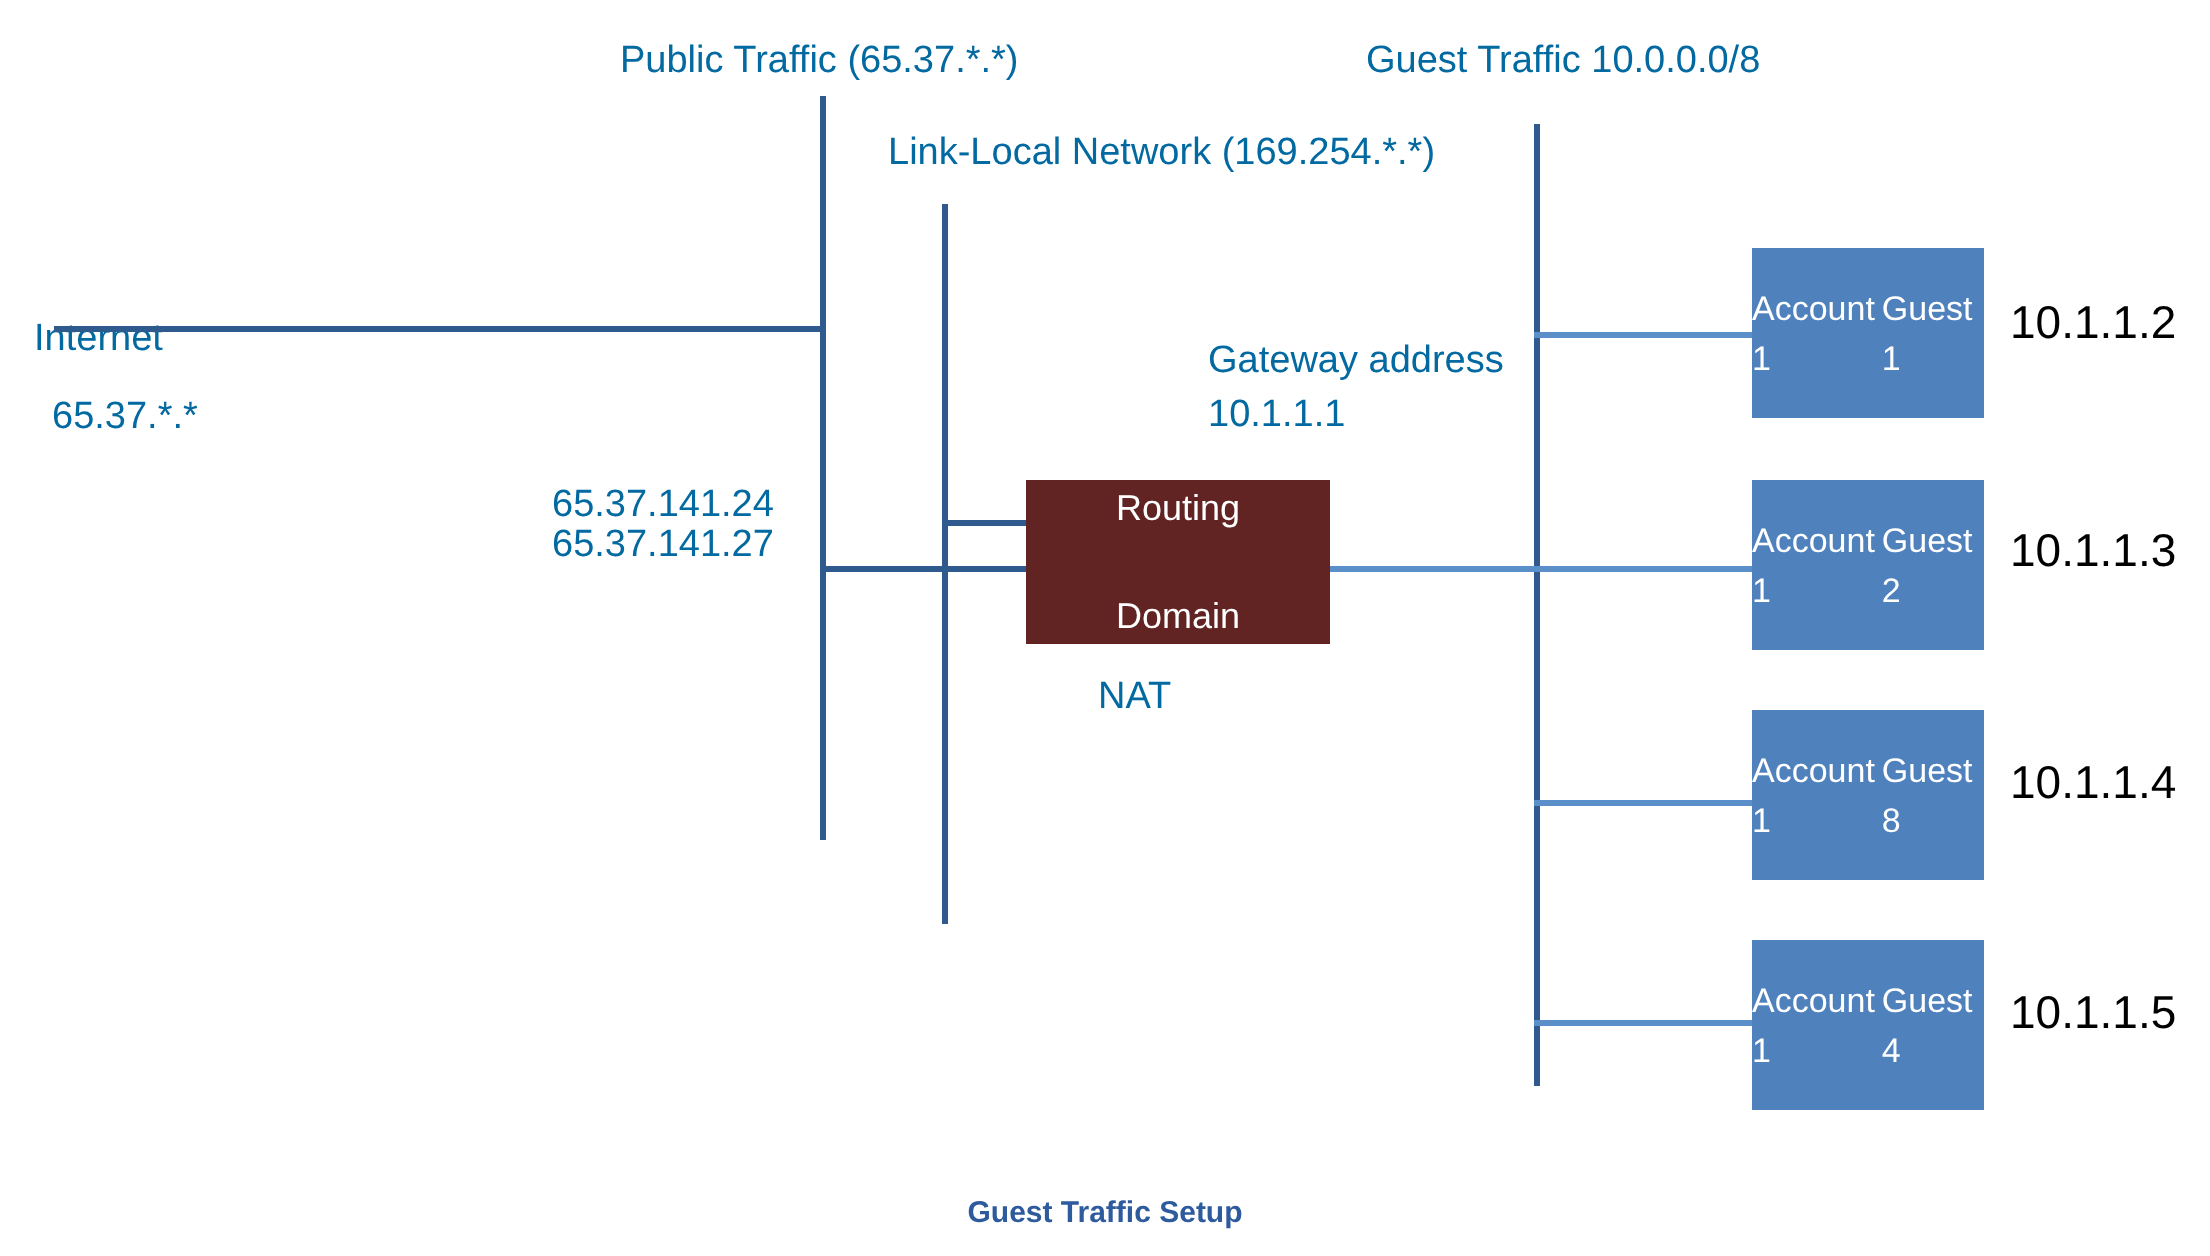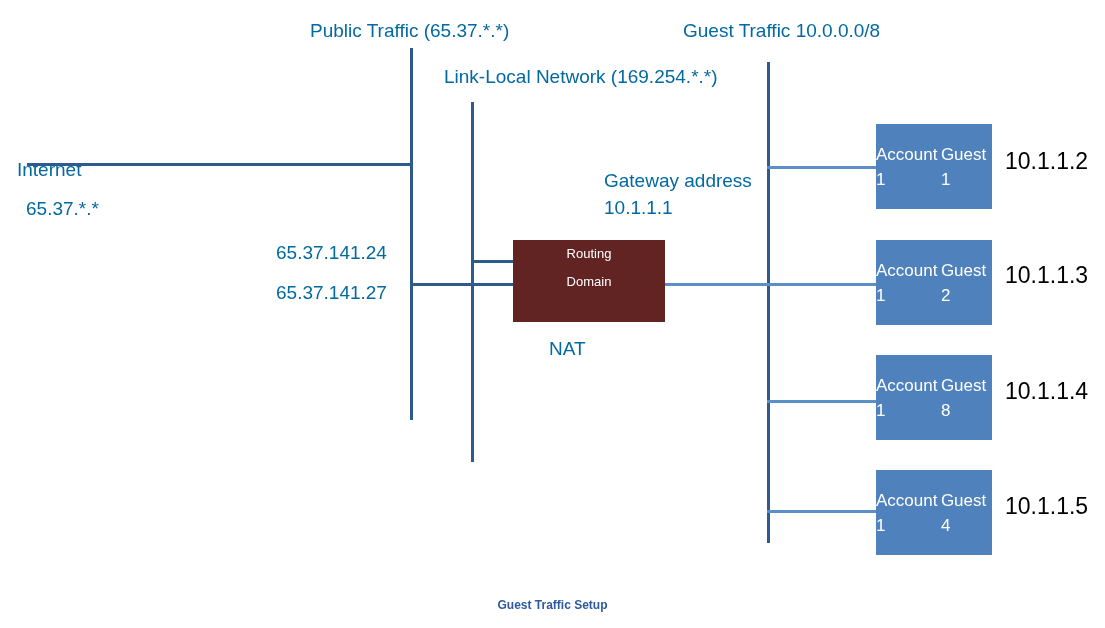--- a/index.html
+++ b/index.html
@@ -55,39 +55,39 @@
     position: absolute;
     left: 513px;
     top: 240px;
     width: 152px;
     height: 82px;
     background: #622423;
     color: #FFFFFF;
     display: flex;
     flex-direction: column;
     align-items: center;
-    justify-content: flex-start;
-    font-size: 13px;
+    justify-content: space-between;
+    font-size: 18px;
     line-height: 28px;
   }
   .router-box span { display: block; }
   .ip-lbl {
     position: absolute;
     color: #000000;
     font-size: 23px;
     white-space: pre;
   }
   .caption {
     position: absolute;
     left: 0;
     top: 598px;
     width: 1105px;
     text-align: center;
     color: #2E5A9E;
-    font-size: 12px;
+    font-size: 15px;
     font-weight: bold;
   }
 </style>
 </head>
 <body>
 
 <div id="canvas">
 
   <div class="lbl" style="left:310px; top:18px;">Public Traffic (65.37.*.*)</div>
 
@@ -102,21 +102,21 @@
   <div class="trunk" style="left:767px; top:62px; height:481px;"></div>
 
   <div class="lbl" style="left:17px; top:117px;margin-top:40px;">Internet</div>
 
   <div class="hline" style="left:27px; top:163px; width:386px;"></div>
 
   <div class="lbl" style="left:26px; top:196px;">65.37.*.*</div>
 
   <div class="lbl" style="left:276px; top:240px;">65.37.141.24</div>
 
-  <div class="lbl" style="left:276px; top:280px;">65.37.141.27</div>
+  <div class="lbl" style="left:276px; top:260px;">65.37.141.27</div>
 
   <div class="hline" style="left:471px; top:260px; width:44px;"></div>
 
   <div class="hline" style="left:410px; top:283px; width:105px;"></div>
 
   <div class="router-box">
     <span>Routing</span>
     <span>Domain</span>
   </div>
 

